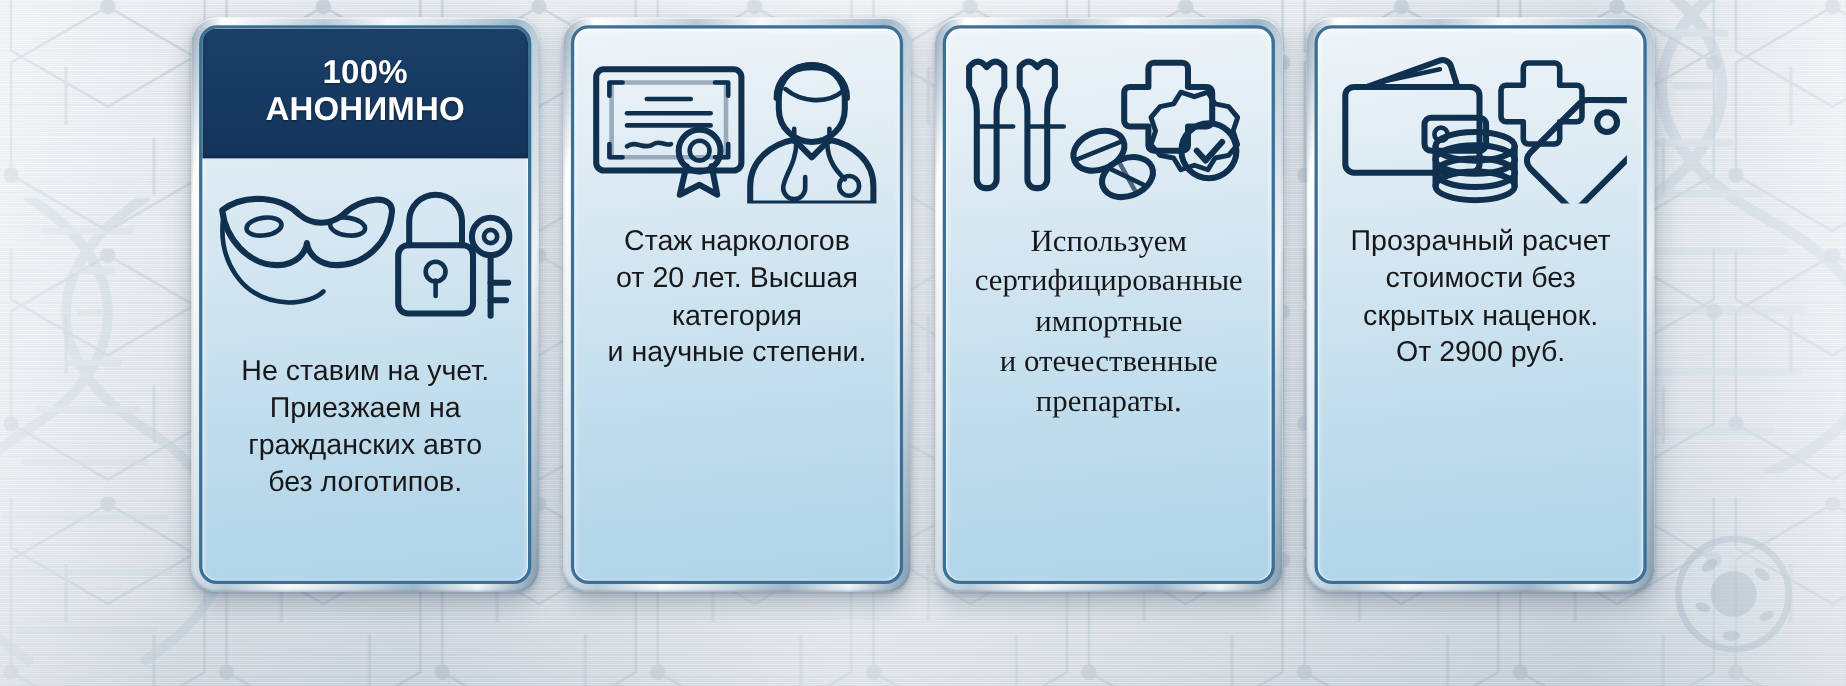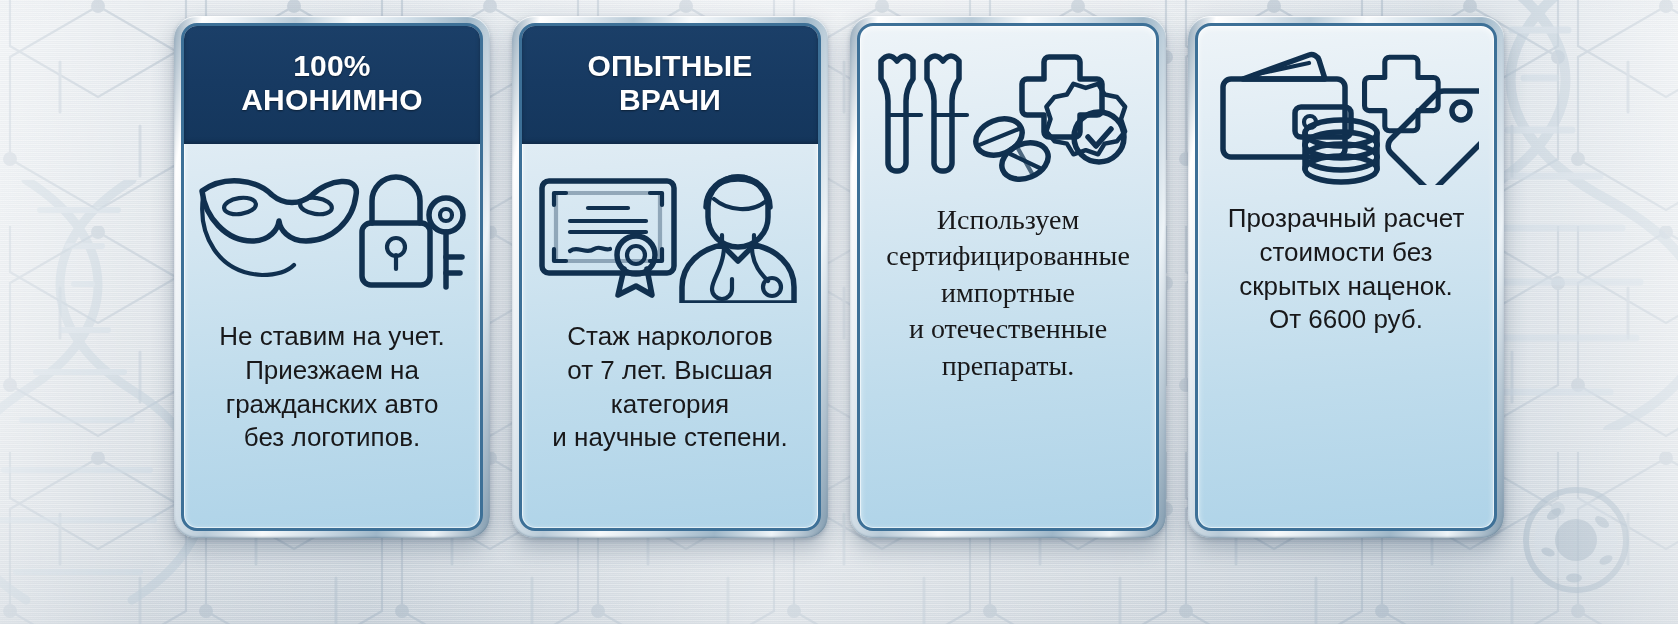--- a/index.html
+++ b/index.html
@@ -308,24 +308,20 @@
         <div class="card-text">Не ставим на учет.
 Приезжаем на
 гражданских авто
 без логотипов.</div>
       </div>
     </div>
   </div>
 
   <div class="card">
     <div class="card-inner">
-      <div class="card-header">
-        <div class="card-title">ОПЫТНЫЕ
-ВРАЧИ</div>
-      </div>
 
       <div class="card-icon">
         <svg width="268" height="140" viewBox="0 0 268 140" aria-hidden="true">
           <defs>
             <linearGradient id="g2" x1="0" y1="0" x2="0" y2="1">
               <stop offset="0%" stop-color="#f2f8fc"></stop>
                 <stop offset="100%" stop-color="#b4d4e9"></stop>
             </linearGradient>
           </defs>
 
@@ -351,21 +347,21 @@
             <path class="ink" fill="url(#g2)" d="M146 140 v-16 c0 -22 18 -38 40 -42 l16 16 l16 -16 c22 4 40 20 40 42 v16 z"></path>
             <path class="ink-thin" d="M188 84 C 188 104, 176 116, 176 126 a10 10 0 0 0 20 0 v-10"></path>
             <path class="ink-thin" d="M216 84 C 216 102, 226 112, 232 118"></path>
             <circle class="ink-thin" cx="236" cy="124" r="9" fill="url(#g2)"></circle>
           </g>
         </svg>
       </div>
 
       <div class="card-body">
         <div class="card-text">Стаж наркологов
-от 7 лет. Высшая
+от 20 лет. Высшая
 категория
 и научные степени.</div>
       </div>
     </div>
   </div>
 
   <div class="card narrow-title small-text">
     <div class="card-inner">
 
       <div class="card-icon">
@@ -460,18 +456,18 @@
             <path class="ink" fill="url(#g4)" d="M196 92 L240 48 a12 12 0 0 1 9 -4 h34 a8 8 0 0 1 8 8 v34 a12 12 0 0 1 -4 9 l-44 44 a10 10 0 0 1 -14 0 l-33 -33 a10 10 0 0 1 0 -14 z" transform="translate(-18,2)"></path>
             <circle class="ink" cx="248" cy="66" r="9" fill="#dceaf3"></circle>
           </g>
         </svg>
       </div>
 
       <div class="card-body">
         <div class="card-text">Прозрачный расчет
 стоимости без
 скрытых наценок.
-От 6600 руб.</div>
+От 2900 руб.</div>
       </div>
     </div>
   </div>
 
 </div>
 
 </body></html>

